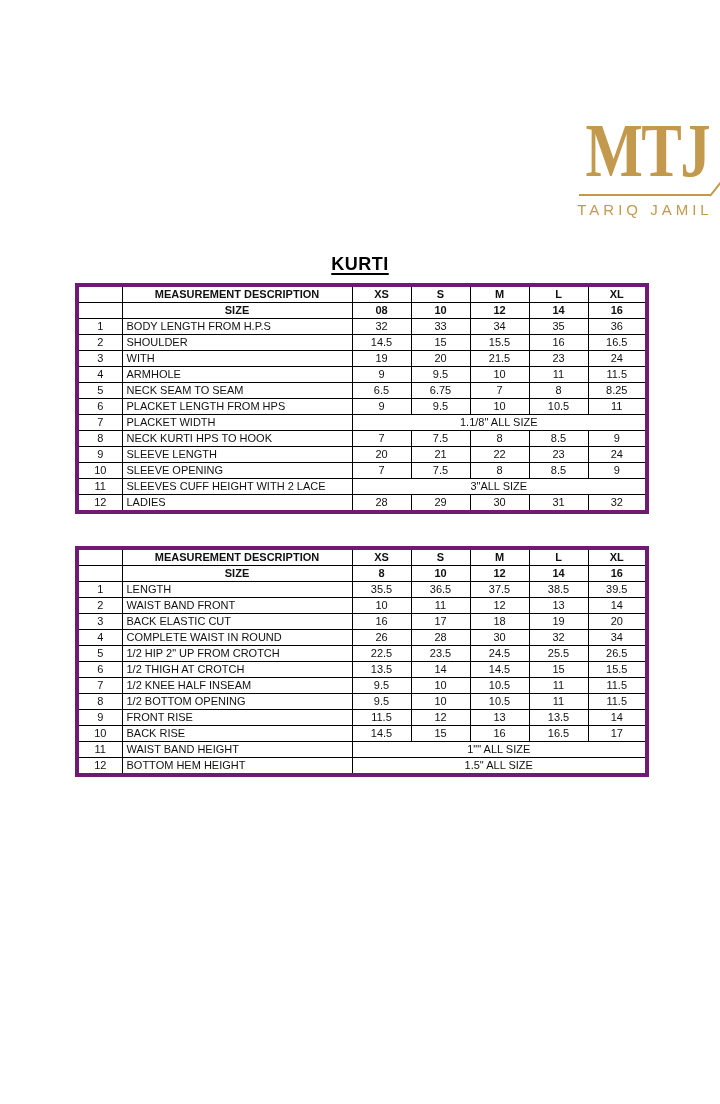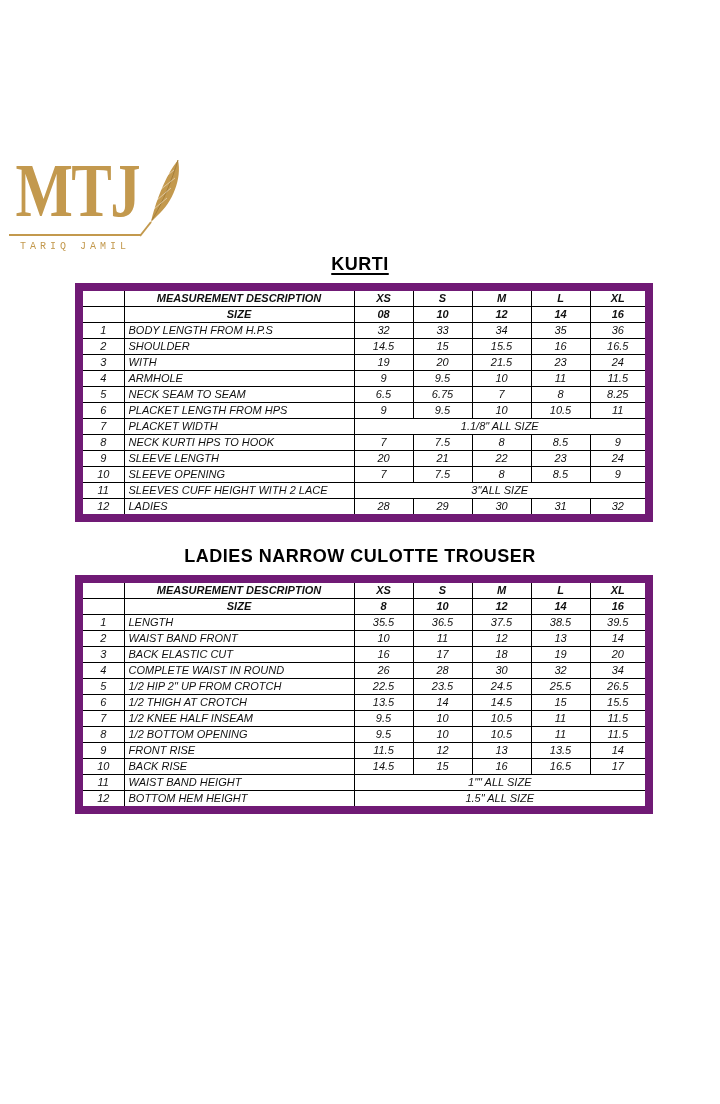--- a/index.html
+++ b/index.html
@@ -10,42 +10,42 @@
     color: #111;
     position: relative;
     overflow: hidden;
   }
   .page { position: absolute; inset: 0; }
 
   
   .logo-block {
     position: absolute;
     top: 110px; left: 0; right: 0;
-    display: flex; flex-direction: column; align-items: flex-start; margin-top: 40px;
+    display: flex; flex-direction: column; align-items: flex-end;
   }
   .logo-inner { position: relative; width: 150px; text-align: center; }
   .logo-monogram {
     font-family: "Liberation Serif", serif;
     font-weight: bold;
     font-size: 76px;
     line-height: 80px;
     color: var(--gold, #C3994E);
     display: inline-block;
     transform: scaleX(0.80);
     letter-spacing: -2px;
     white-space: nowrap;
   }
   .logo-rule {
     height: 2px; width: 132px;
     background: var(--gold, #C3994E);
     margin: 4px auto 5px auto;
   }
   .logo-wordmark {
-    font-family: Liberation Mono, monospace;
-    font-size: 10px;
+    font-family: Liberation Sans, sans-serif;
+    font-size: 15px;
     letter-spacing: 4px;
     color: var(--gold, #C3994E);
     white-space: nowrap;
   }
   .feather {
     position: absolute;
     right: -32px; top: 8px;
     width: 46px; height: 80px;
   }
 
@@ -61,23 +61,22 @@
     letter-spacing: 0.5px;
     color: #000;
   }
   .chart-title.underlined { text-decoration: underline; text-decoration-thickness: 2px; text-underline-offset: 3px; }
 
   
   table.size-chart {
     border-collapse: collapse;
     table-layout: fixed;
     width: 570px;
-    border: 8px solid #701a75;
+    border: 4px solid #701a75;
     font-size: 11px;
-    font-style: italic;
   }
   table.size-chart th, table.size-chart td {
     border: 1px solid #000;
     height: 15px;
     line-height: 15px;
     padding: 0 4px;
     white-space: nowrap;
     overflow: hidden;
   }
   table.size-chart th { font-weight: bold; text-align: center; }
@@ -234,21 +233,20 @@
             <td class="val">28</td>
             <td class="val">29</td>
             <td class="val">30</td>
             <td class="val">31</td>
             <td class="val">32</td>
           </tr>
         </tbody>
       </table>
     </section>
   <section class="chart-section" id="chart-1">
-      <h2 class="chart-title">LADIES NARROW CULOTTE TROUSER</h2>
       <table class="size-chart">
         <colgroup>
           <col style="width: 45px;">
           <col style="width: 230px;">
           <col style="width: 59px;">
           <col style="width: 59px;">
           <col style="width: 59px;">
           <col style="width: 59px;">
           <col style="width: 59px;">
         </colgroup>

